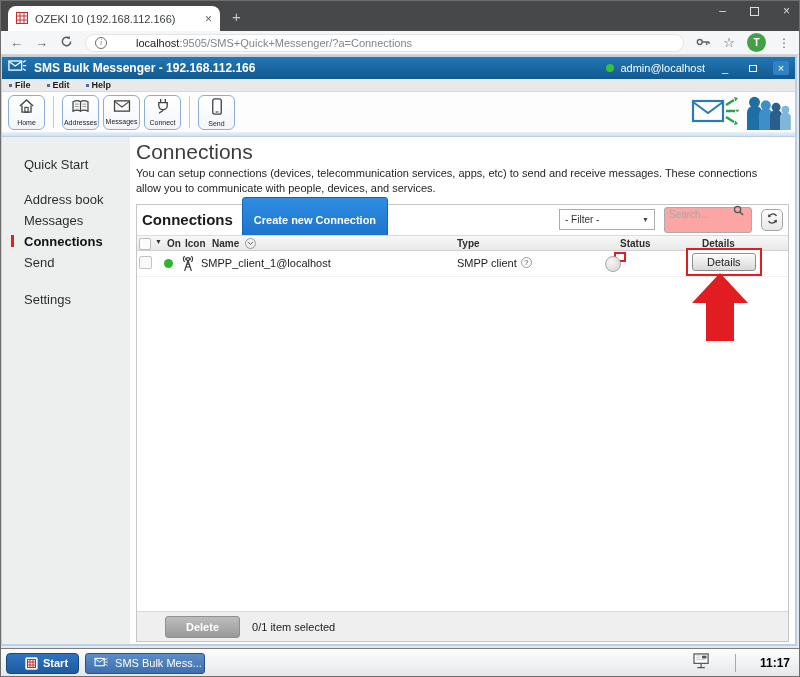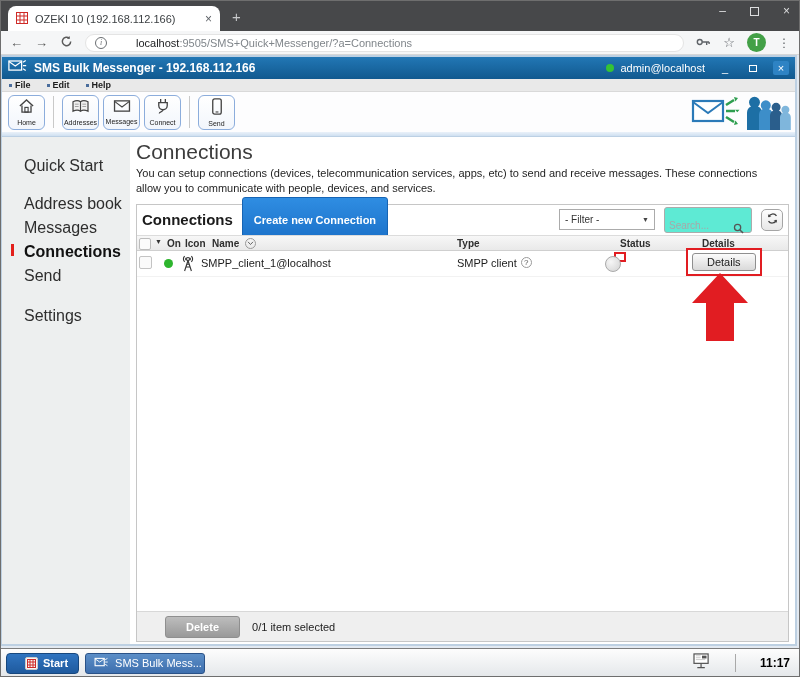--- a/index.html
+++ b/index.html
@@ -60,43 +60,43 @@
               display:flex; flex-direction:column; align-items:center; justify-content:center; gap:1px;
               margin:0 2px; cursor:pointer; }
   .tool-btn .lbl { font-size:7px; color:#222; white-space:nowrap; }
   .tool-sep { width:1px; height:32px; background:#c9c9c9; margin:0 6px; }
   .logo { position:absolute; right:4px; top:1px; }
 
   .tool-strip { height:5px; flex:0 0 5px; background:linear-gradient(#eaf1f9,#cfe0f1); border-bottom:1px solid #bcd0e4; }
 
   .bodyarea { flex:1; display:flex; min-height:0; }
   .sidebar { width:130px; flex:0 0 130px; background:#edefef; padding-top:17px; border-right:2px solid #fff; }
-  .side-item { position:relative; padding:3px 0 3px 22px; font-size:16px; color:#2e2e2e; cursor:pointer; }
+  .side-item { position:relative; padding:3px 0 3px 22px; font-size:13px; color:#2e2e2e; cursor:pointer; }
   .side-item.gap-after { margin-bottom:14px; }
   .side-item.gap-before { margin-top:16px; }
   .side-item.active { font-weight:bold; color:#111; }
   .red-mark { position:absolute; left:9px; top:4px; width:3px; height:12px; background:#e3201b; }
 
   .main { flex:1; background:#fff; padding:2px 6px 1px 4px; display:flex; flex-direction:column; min-width:0; }
   .page-title { font-size:21px; font-weight:400; color:#3c3c3c; line-height:25px; }
   .page-desc { margin-top:2px; font-size:11px; color:#1f1f1f; line-height:1.4; max-width:628px; }
 
   .panel { margin-top:7px; flex:1; border:1px solid #c6c6c6; background:#fff;
            display:flex; flex-direction:column; min-height:0; margin-bottom:1px; }
   .panel-header { height:30px; flex:0 0 30px; display:flex; align-items:center; gap:9px; padding:0 5px; }
   .panel-title { font-size:15px; font-weight:bold; color:#1b1b1b; }
   .create-btn { background:linear-gradient(#2f8de2,#1a70c8); border:1px solid #1664b4; border-radius:3px;
                 color:#fff; font-size:11px; font-weight:bold; padding:16px 11px; cursor:pointer;
                 font-family:"Liberation Sans",sans-serif; }
   .ph-spacer { flex:1; }
   .filter-box { width:96px; height:21px; border:1px solid #ababab; background:#fff; display:flex;
                 align-items:center; justify-content:space-between; padding:0 5px; font-size:10px; color:#333; cursor:pointer; }
   .filter-caret { font-size:7px; color:#444; }
-  .search-box { width:88px; height:21px; border:1px solid #ababab; border-radius:3px; background:#5eead4;
-                display:flex; align-items:flex-start; padding:12px 4px; gap:2px; }
+  .search-box { width:88px; height:21px; border:1px solid #ababab; border-radius:3px; background:#fca5a5;
+                display:flex; align-items:flex-end; padding:12px 4px; gap:2px; }
   .search-box input { border:none; outline:none; width:62px; font-size:10px; color:#555;
                       font-family:"Liberation Sans",sans-serif; background:transparent; }
   .search-box input::placeholder { color:#a8a8a8; }
   .refresh-btn { width:22px; height:22px; border:1px solid #a5a5a5; border-radius:5px;
                  background:linear-gradient(#fefefe,#e7e7e7); display:flex; align-items:center;
                  justify-content:center; cursor:pointer; }
 
   .thead { height:16px; flex:0 0 16px; background:linear-gradient(#f7f7f7,#e9e9e9);
            border-top:1px solid #dcdcdc; border-bottom:1px solid #cfcfcf; position:relative;
            font-size:10px; font-weight:bold; color:#2e2e2e; }

